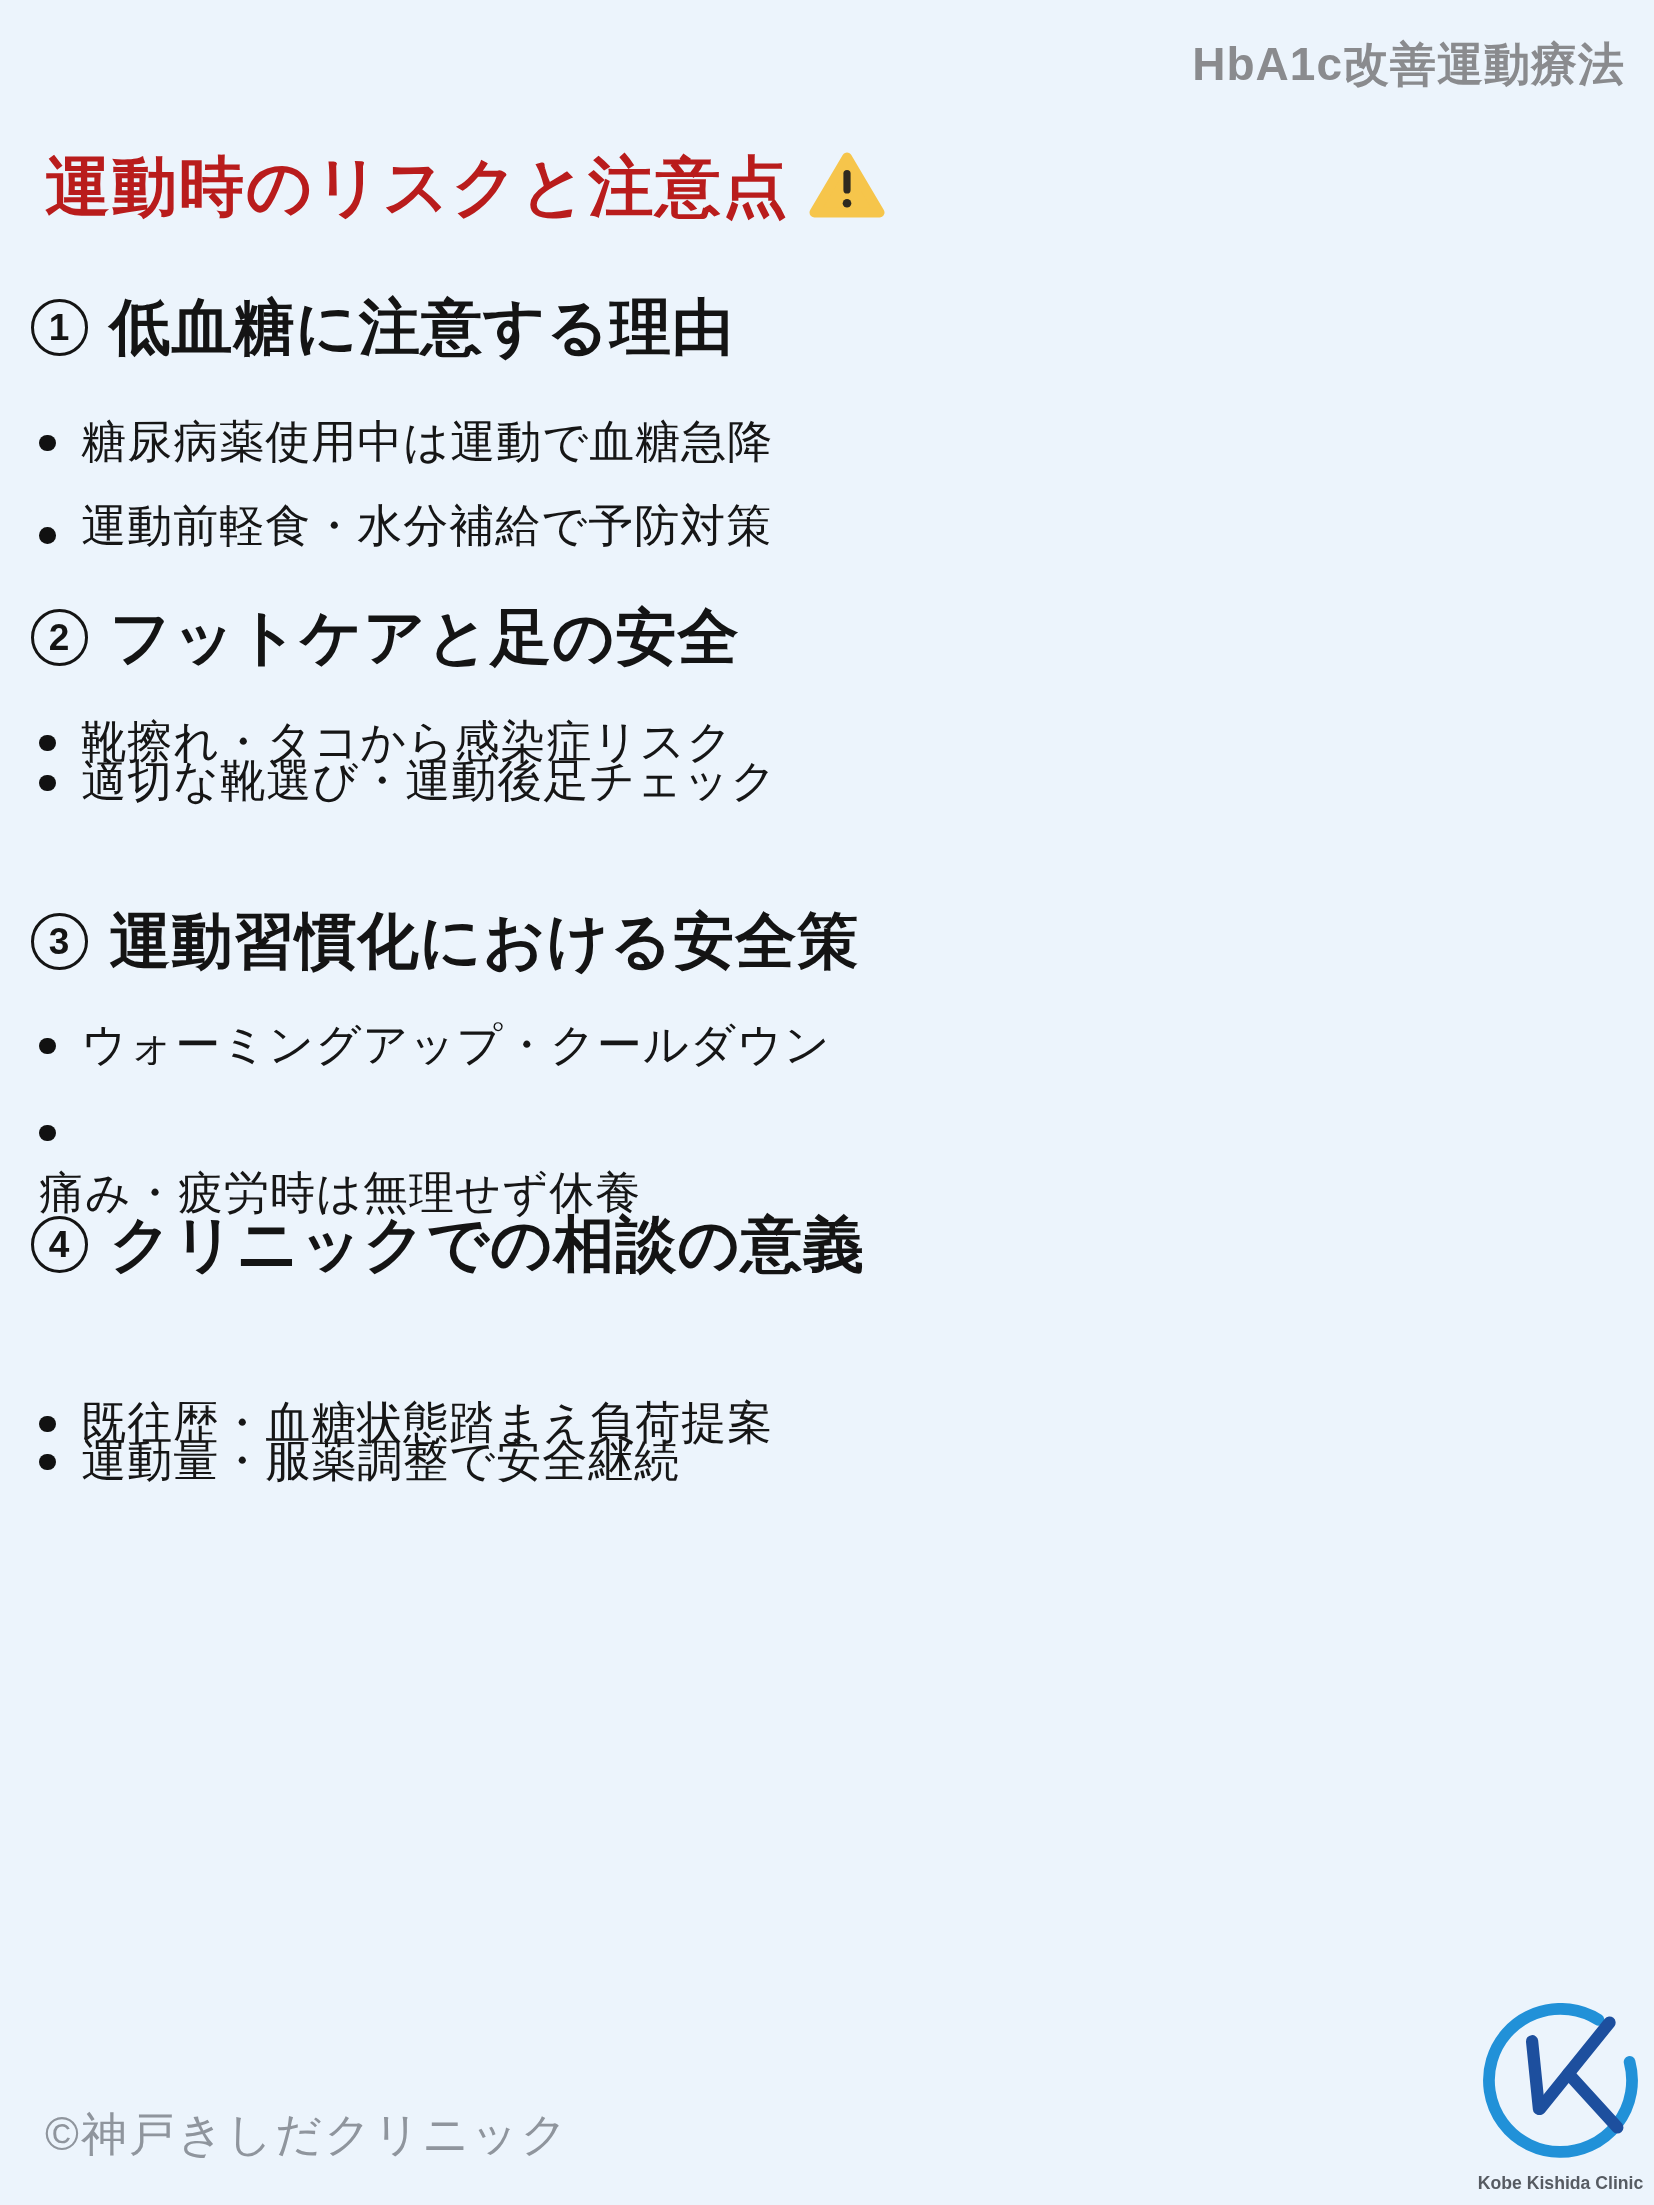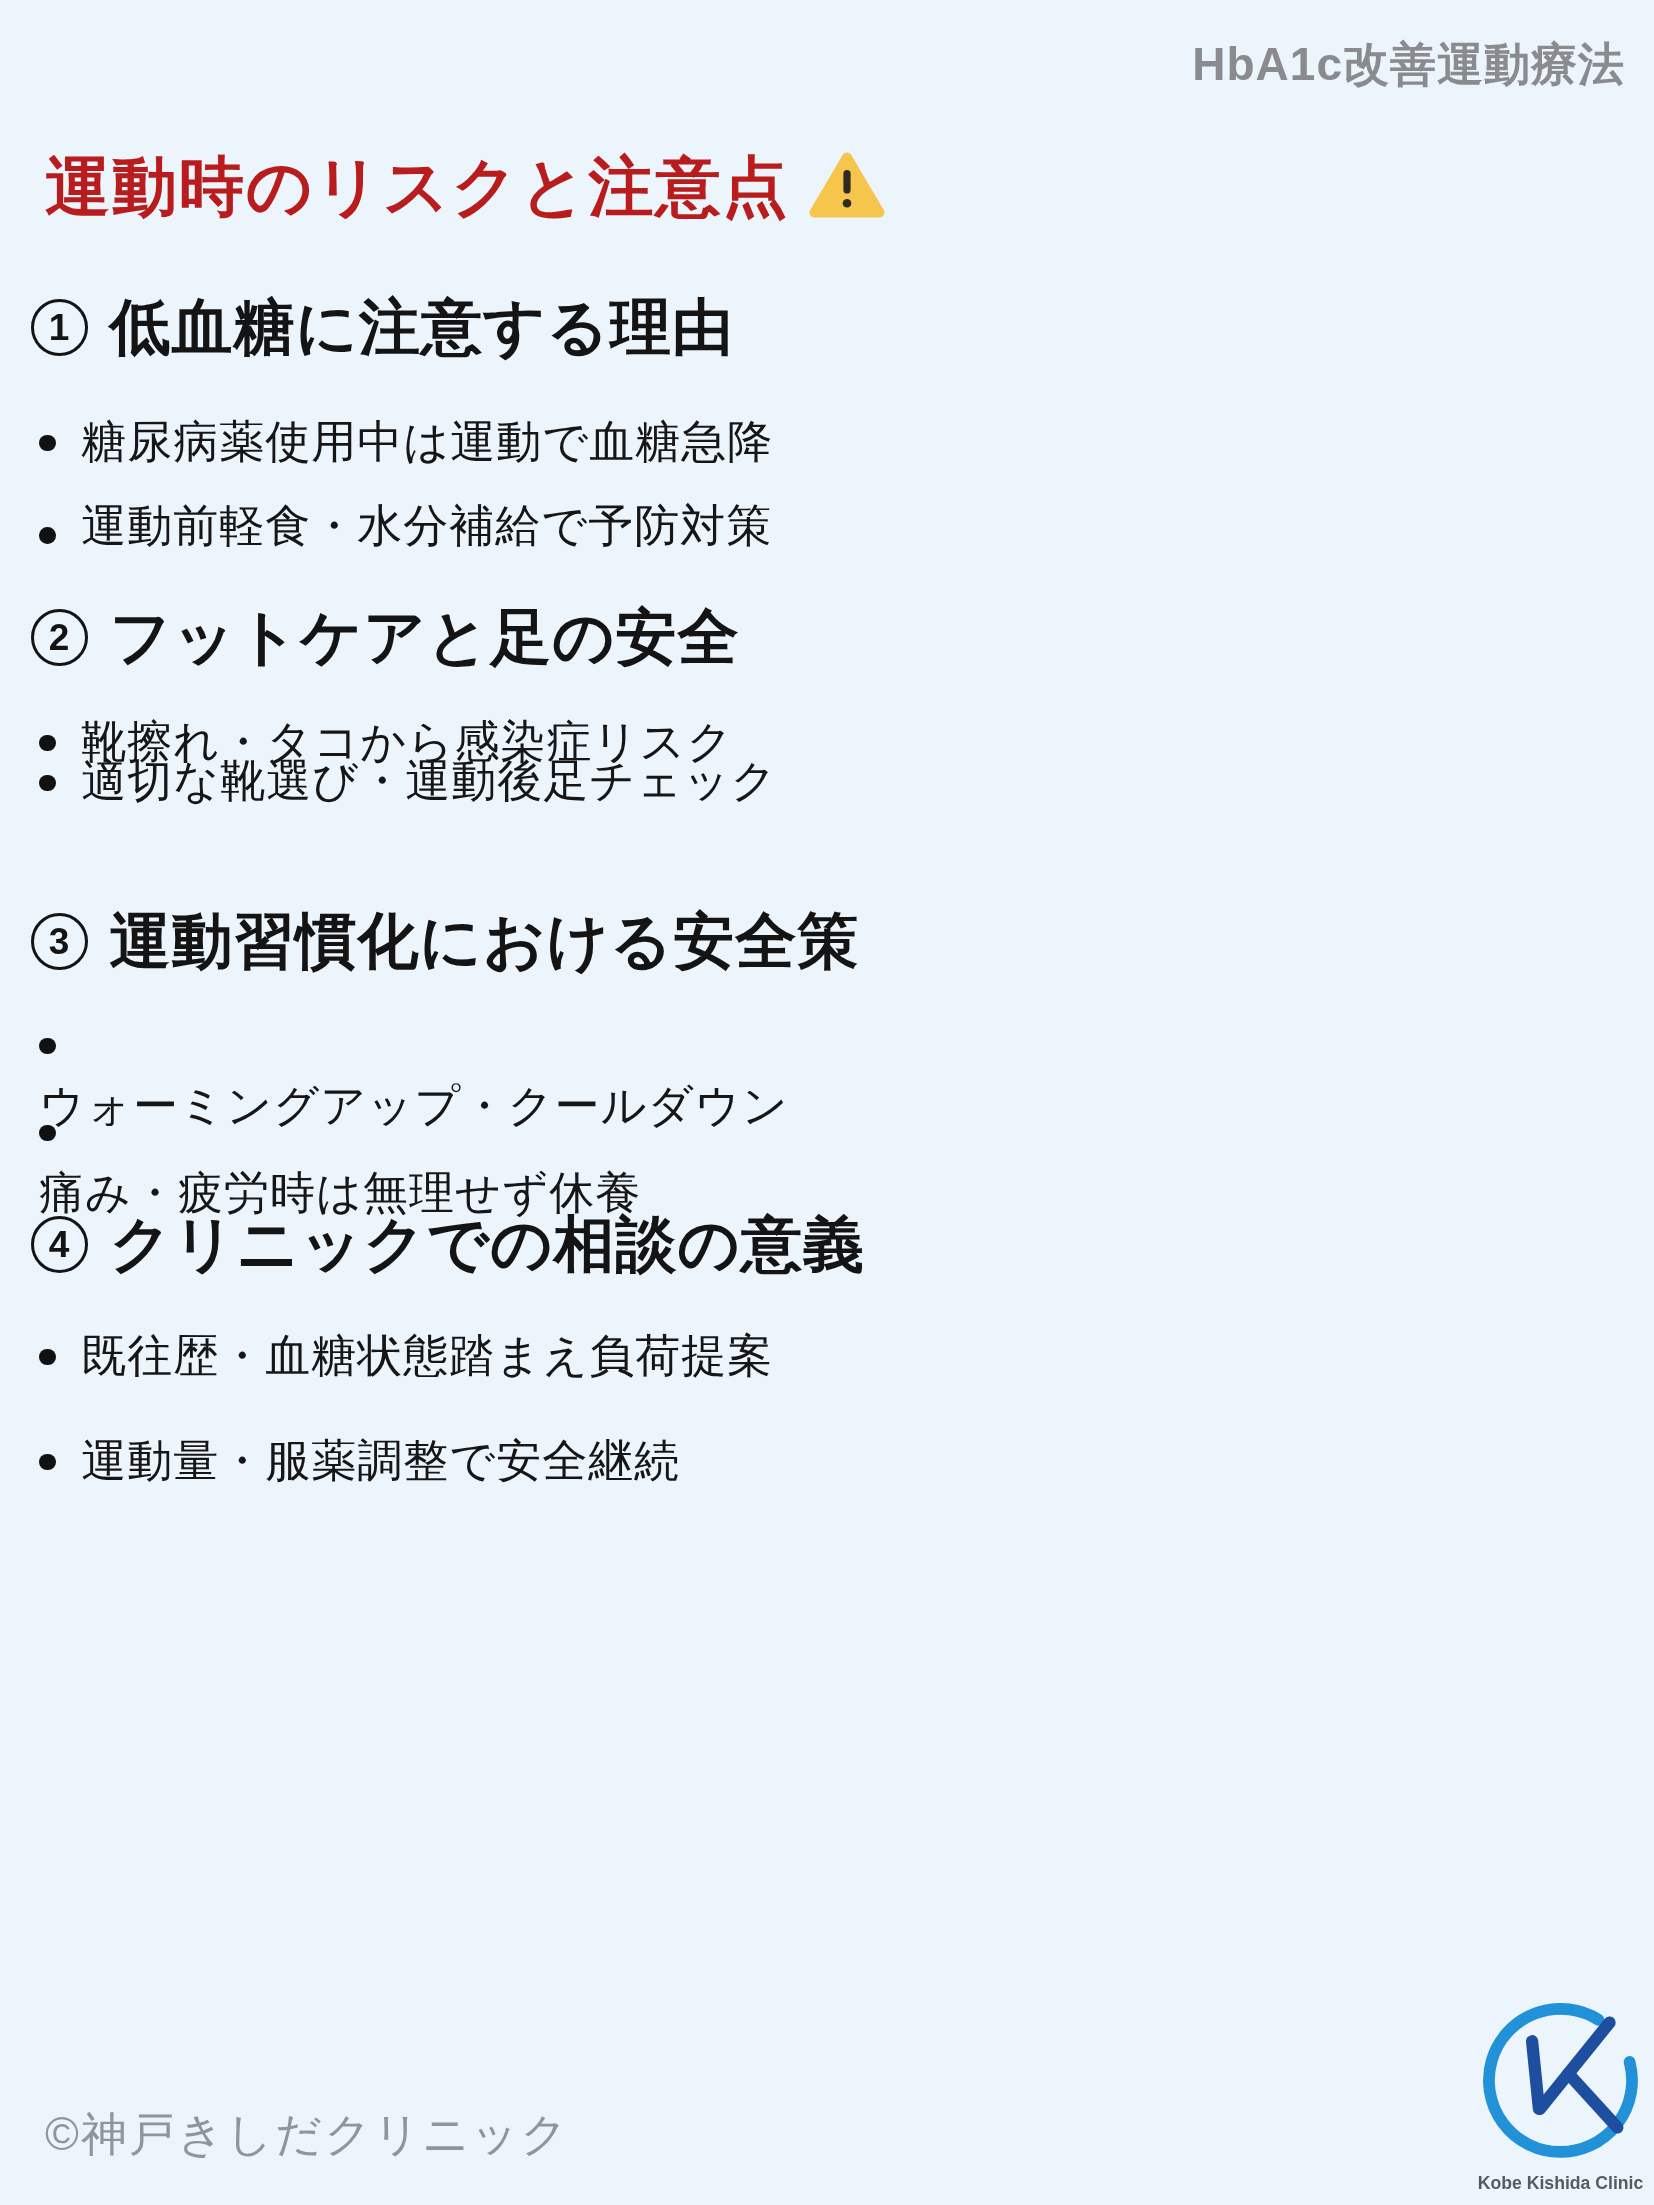--- a/index.html
+++ b/index.html
@@ -142,34 +142,34 @@
   </div>
   <div class="bullet" style="top:756px;font-family:Liberation Serif, serif;">
     <span class="dot"></span>
     <span>適切な靴選び・運動後足チェック</span>
   </div>
 
   <div class="section-heading" style="top:908px;">
     <span class="num-circle">3</span>
     <span>運動習慣化における安全策</span>
   </div>
-  <div class="bullet" style="top:1019px;flex-direction:column;">
+  <div class="bullet" style="top:1019px;">
     <span class="dot"></span>
     <span>ウォーミングアップ・クールダウン</span>
   </div>
   <div class="bullet" style="top:1106px;flex-direction:column;">
     <span class="dot"></span>
     <span>痛み・疲労時は無理せず休養</span>
   </div>
 
   <div class="section-heading" style="top:1211px;">
     <span class="num-circle">4</span>
     <span>クリニックでの相談の意義</span>
   </div>
-  <div class="bullet" style="top:1330px;">
+  <div class="bullet" style="top:1397px;">
     <span class="dot"></span>
     <span>既往歴・血糖状態踏まえ負荷提案</span>
   </div>
   <div class="bullet" style="top:1435px;">
     <span class="dot"></span>
     <span>運動量・服薬調整で安全継続</span>
   </div>
 
   <div class="copyright">©神戸きしだクリニック</div>
 

